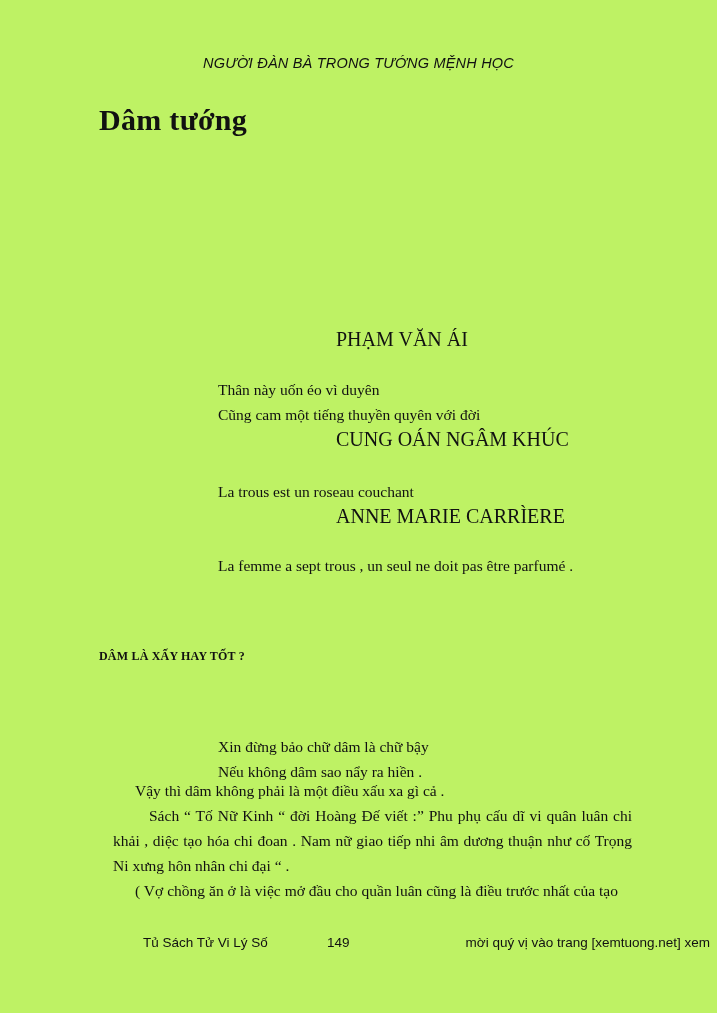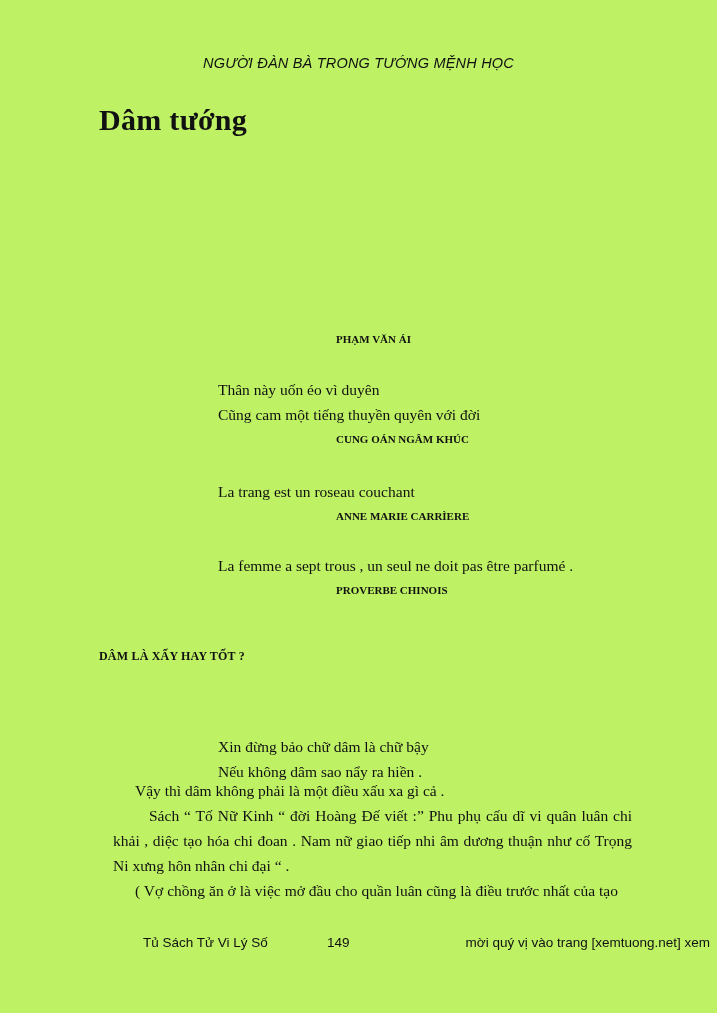--- a/index.html
+++ b/index.html
@@ -23,21 +23,21 @@
     letter-spacing: 0.2px;
   }
   .chapter-title {
     position: absolute;
     top: 103px; left: 99px;
     font-size: 30px;
     font-weight: bold;
     letter-spacing: 0.3px;
   }
   .block { position: absolute; font-size: 15.5px; line-height: 25px; }
-  .attr  { position: absolute; font-size: 11px; line-height: 25px; font-weight: bold; }
+  .attr  { position: absolute; font-size: 20px; line-height: 25px; }
   .section-heading {
     position: absolute;
     top: 649px; left: 99px;
     font-size: 12px;
     font-weight: bold;
     letter-spacing: 0.2px;
   }
   .para {
     position: absolute;
     left: 99px; width: 519px;
@@ -69,28 +69,27 @@
 
   <div class="attr" style="top:327px; left:336px;">PHẠM VĂN ÁI</div>
 
   <div class="block" style="top:377px; left:218px;">
     <div>Thân này uốn éo vì duyên</div>
     <div>Cũng cam một tiếng thuyền quyên với đời</div>
   </div>
   <div class="attr" style="top:427px; left:336px;">CUNG OÁN NGÂM KHÚC</div>
 
   <div class="block" style="top:479px; left:218px;">
-    <div>La trang est un roseau couchant</div>
+    <div>La trous est un roseau couchant</div>
   </div>
   <div class="attr" style="top:504px; left:336px;">ANNE MARIE CARRÌERE</div>
 
   <div class="block" style="top:553px; left:218px;text-align:center;">
     <div>La femme a sept trous , un seul ne doit pas être parfumé .</div>
   </div>
-  <div class="attr" style="top:578px; left:336px;">PROVERBE CHINOIS</div>
 
   <div class="section-heading">DÂM LÀ XẤY HAY TỐT ?</div>
 
   <div class="block" style="top:734px; left:218px;">
     <div>Xin đừng bảo chữ dâm là chữ bậy</div>
     <div>Nếu không dâm sao nẩy ra hiền .</div>
   </div>
 
   <div class="para" style="top:778px;">
     <div class="pline indent">Vậy thì dâm không phải là một điều xấu xa gì cả .</div>

